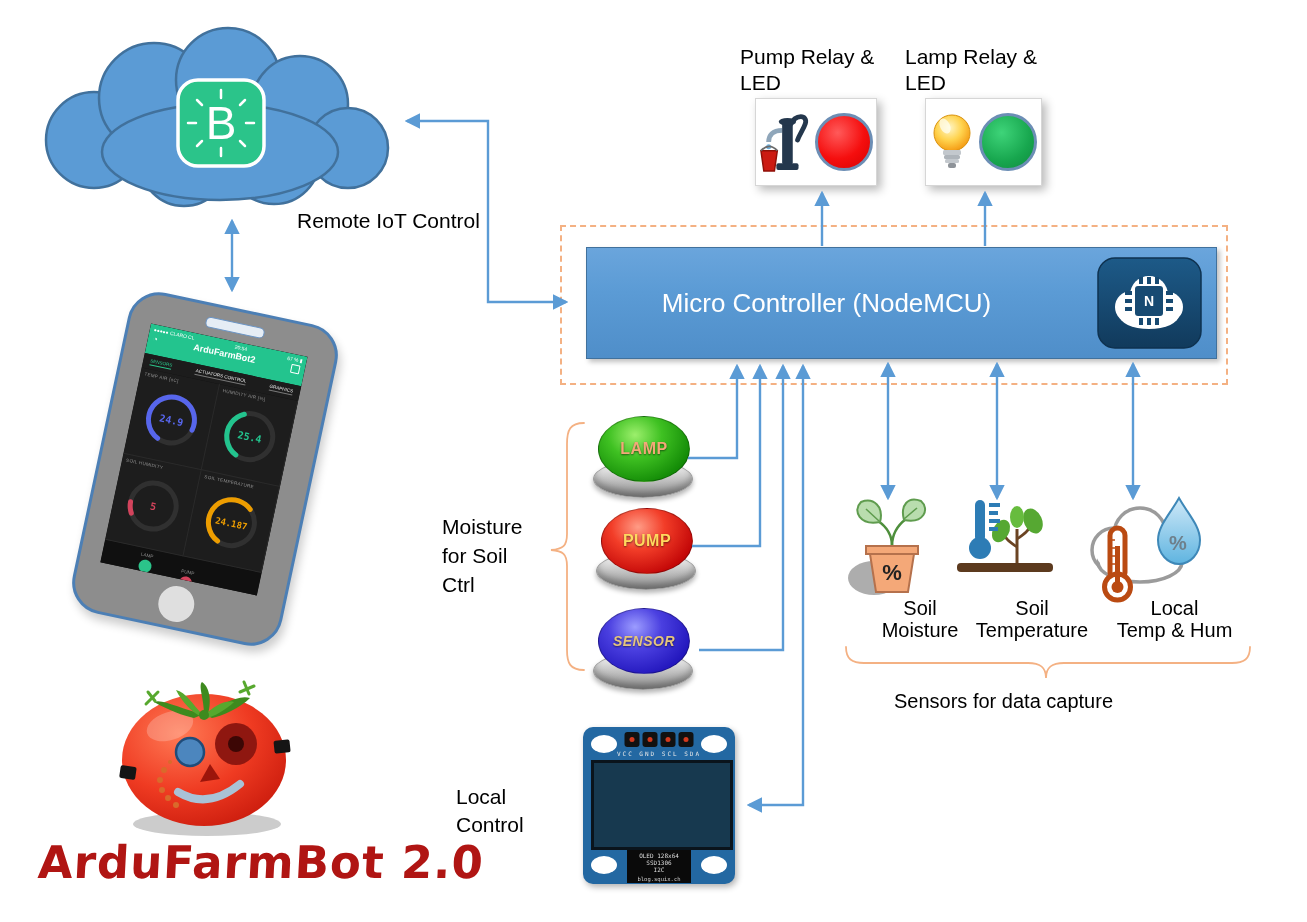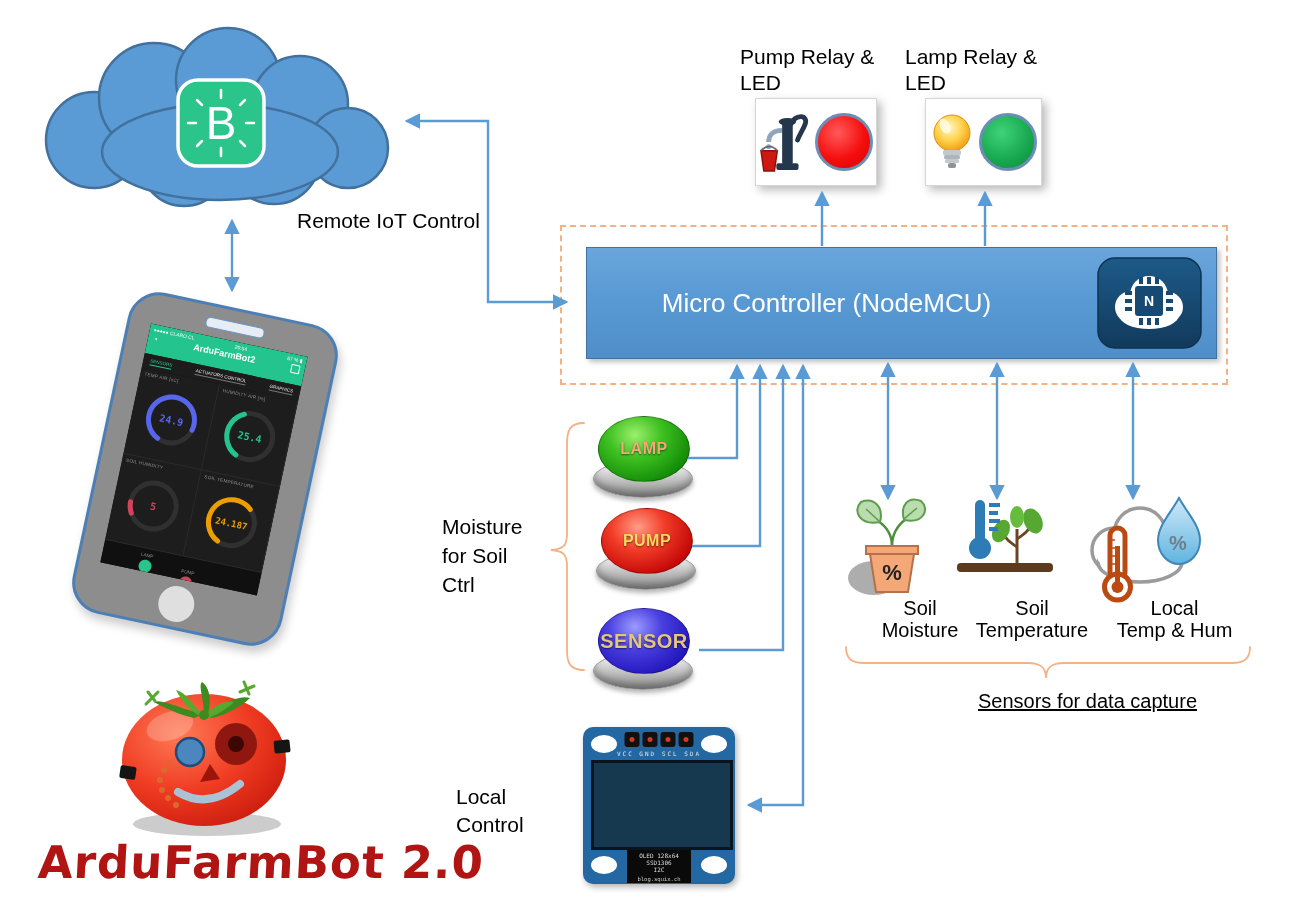--- a/index.html
+++ b/index.html
@@ -26,21 +26,21 @@
   .pushbtn{position:absolute;width:102px;height:82px;}
   .btn-base{position:absolute;bottom:0;left:1px;width:98px;height:36px;border-radius:50%;
             background:linear-gradient(#fefefe,#c9c9c9 45%,#8f8f8f);border:1px solid #9a9a9a;
             box-shadow:inset 0 -5px 7px rgba(0,0,0,.28),0 3px 5px rgba(0,0,0,.3);}
   .btn-dome{position:absolute;left:6px;top:0;width:90px;height:64px;border-radius:50%;
             display:flex;align-items:center;justify-content:center;font-weight:bold;
             font-size:16px;letter-spacing:.5px;border:1px solid rgba(0,0,0,.25);
             text-shadow:0 1px 2px rgba(0,0,0,.55);}
   .lamp-dome{background:radial-gradient(ellipse at 40% 28%,#9cef6c 0%,#3fc122 35%,#148c07 75%,#0a6b03 100%);color:#f2a878;}
   .pump-dome{background:radial-gradient(ellipse at 40% 28%,#ff9c86 0%,#f23d28 35%,#c40808 75%,#930404 100%);color:#ffd95e;}
-  .sensor-dome{background:radial-gradient(ellipse at 40% 28%,#9c9cff 0%,#4a3fe0 35%,#2418be 75%,#140e93 100%);color:#e5c47e;font-size:20px;}
+  .sensor-dome{background:radial-gradient(ellipse at 40% 28%,#9c9cff 0%,#4a3fe0 35%,#2418be 75%,#140e93 100%);color:#e5c47e;font-size:14px;font-style:italic;}
   
   .sens-lbl{position:absolute;font-size:20px;line-height:22px;text-align:center;color:#000;}
   
   .oled{position:absolute;left:583px;top:727px;width:152px;height:157px;border-radius:10px;
         background:#2368a2;box-shadow:2px 3px 6px rgba(0,0,0,.3);}
   .oled .hole{position:absolute;width:26px;height:18px;border-radius:50%;background:#fff;}
   .oled .pins{position:absolute;left:50%;top:5px;transform:translateX(-50%);display:flex;gap:3px;}
   .oled .pin{width:15px;height:15px;background:#111;border-radius:3px;display:flex;align-items:center;justify-content:center;}
   .oled .pin i{width:5px;height:5px;border-radius:50%;background:#d33a1e;display:block;}
   .oled .pinlbl{position:absolute;left:0;right:0;top:23px;text-align:center;color:#e8e8e8;
@@ -305,21 +305,21 @@
         <line x1="34" y1="76" x2="37" y2="76"></line>
       </g>
     <path d="M101 10 C110 26 122 38 122 52 C122 66 112 76 101 76 C90 76 80 66 80 52 C80 38 92 26 101 10 Z" fill="url(#dropG)" stroke="#3e88b8" stroke-width="2"></path>
     <text x="100" y="62" text-anchor="middle" font-size="20" font-weight="bold" fill="#6e7f8a" font-family="Liberation Sans, sans-serif">%</text>
   </svg>
   <div class="sens-lbl" style="left:1097px;top:597px;width:155px;">
     <div>Local</div>
     <div>Temp &amp; Hum</div>
   </div>
 
-  <div class="abs lbl center" style="left:978px;top:688px;width:220px;font-size:20px;text-decoration:underline;">Sensors for data capture</div>
+  <div class="abs lbl center" style="left:894px;top:688px;width:220px;font-size:20px;">Sensors for data capture</div>
 
   <div class="abs lbl" style="left:456px;top:783px;line-height:28px;">
     <div>Local</div>
     <div>Control</div>
   </div>
 
   <div class="oled">
     <div class="hole" style="left:8px;top:8px;"></div>
     <div class="hole" style="right:8px;top:8px;"></div>
     <div class="hole" style="left:8px;bottom:10px;"></div>

